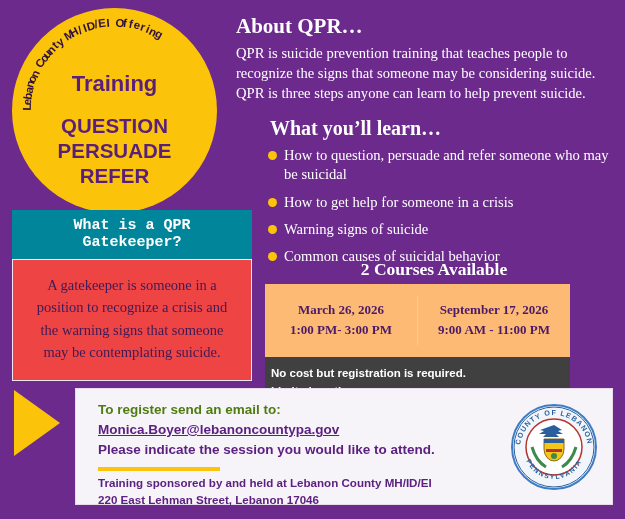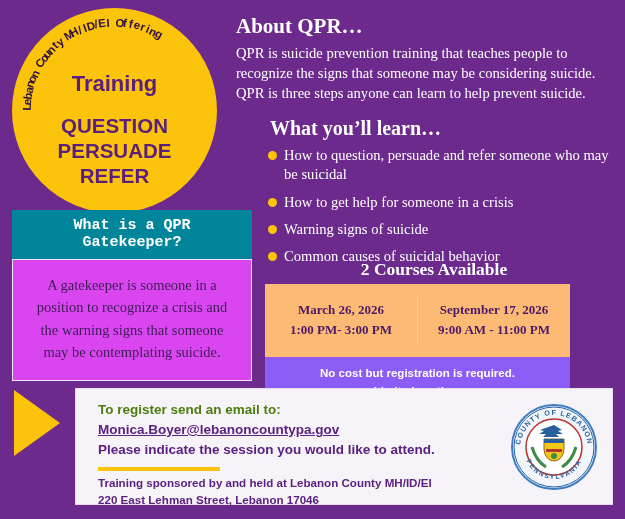--- a/index.html
+++ b/index.html
@@ -78,21 +78,21 @@
   .gk-head {
     background: #00859b;
     color: #ffffff;
     font-size: 15px;
     font-weight: bold;
     padding: 7px 10px 8px 10px;
     text-align: center;
     font-family: Liberation Mono, monospace;
   }
   .gk-body {
-    background: #d946ef;
+    background: #ef4444;
     color: #3f1a57;
     font-family: "Liberation Serif", serif;
     font-size: 14.5px;
     line-height: 1.55;
     padding: 14px 16px 16px 16px;
     text-align: center;
     border: 1px solid #efe7f3;
   }
   
   .about-title {
@@ -183,23 +183,22 @@
     line-height: 1.5;
   }
   .course-cell .c-date { display: block; }
   .course-cell .c-time { display: block; }
   .course-divider {
     width: 1px;
     background: #d9cde2;
     margin: 12px 0;
   }
   .courses-note {
-    background: #8b5cf6;
-    color: #ffffff;
-    text-align: center;
+    background: #404040;
+    color: #ffffff;
     font-size: 11.5px;
     font-weight: bold;
     line-height: 1.55;
     padding: 8px 6px 10px 6px;
   }
   
   .arrow {
     position: absolute;
     left: 14px;
     top: 390px;

